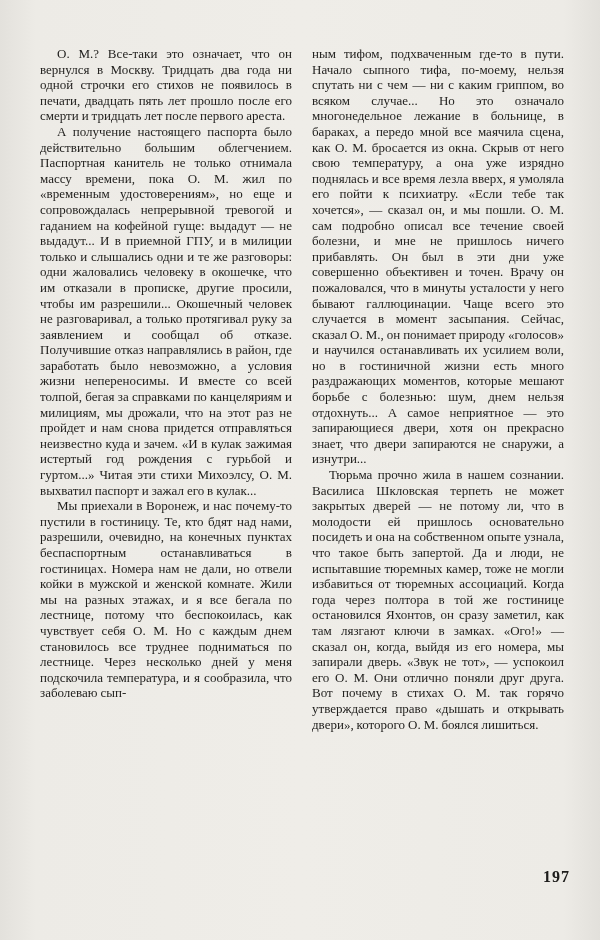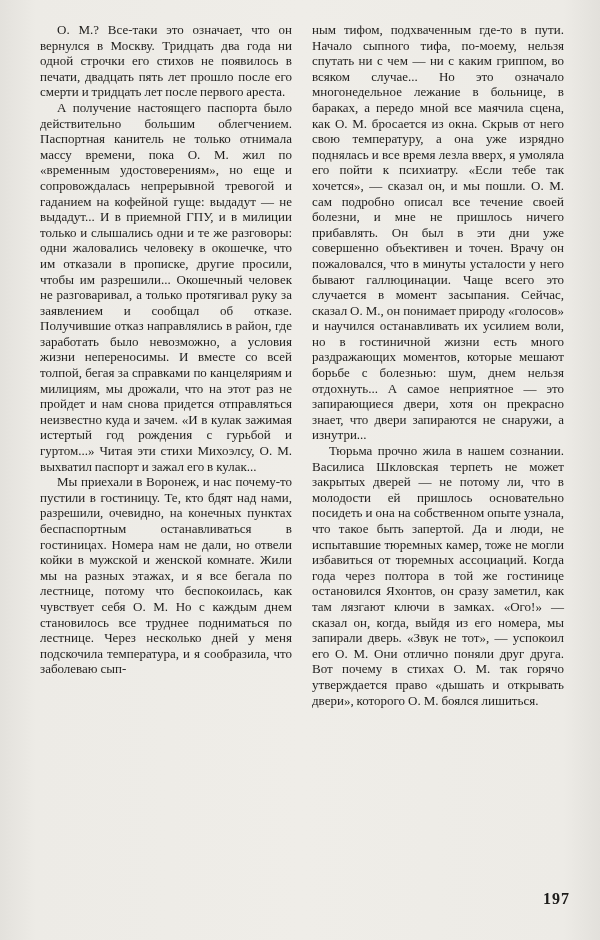--- a/index.html
+++ b/index.html
@@ -7,21 +7,21 @@
     padding: 0;
     background: #d8d6d1;
   }
   .page {
     position: relative;
     width: 600px;
     height: 940px;
     margin: 0 auto;
     background: linear-gradient(90deg, #e3e1dc 0%, #edebe6 6%, #efede8 50%, #edebe6 94%, #e2e0db 100%);
     box-sizing: border-box;
-    padding: 22px 36px 0 40px;
+    padding: 46px 36px 0 40px;
     font-family: "Liberation Serif", "DejaVu Serif", serif;
     color: #1e1d1b;
     overflow: hidden;
   }
   .columns {
     display: flex;
     gap: 20px;
   }
   .col {
     flex: 1 1 0;
@@ -42,21 +42,21 @@
     margin: 15px 0 13px 0;
     font-size: 13px;
     font-weight: bold;
     text-align: center;
     letter-spacing: 0.5px;
     text-indent: 0;
   }
   .page-number {
     position: absolute;
     right: 30px;
-    bottom: 32px;
+    bottom: 54px;
     font-size: 16px;
     font-weight: bold;
     letter-spacing: 1px;
     color: #1e1d1b;
   }
 </style>
 </head>
 <body>
 
 <div class="page">

